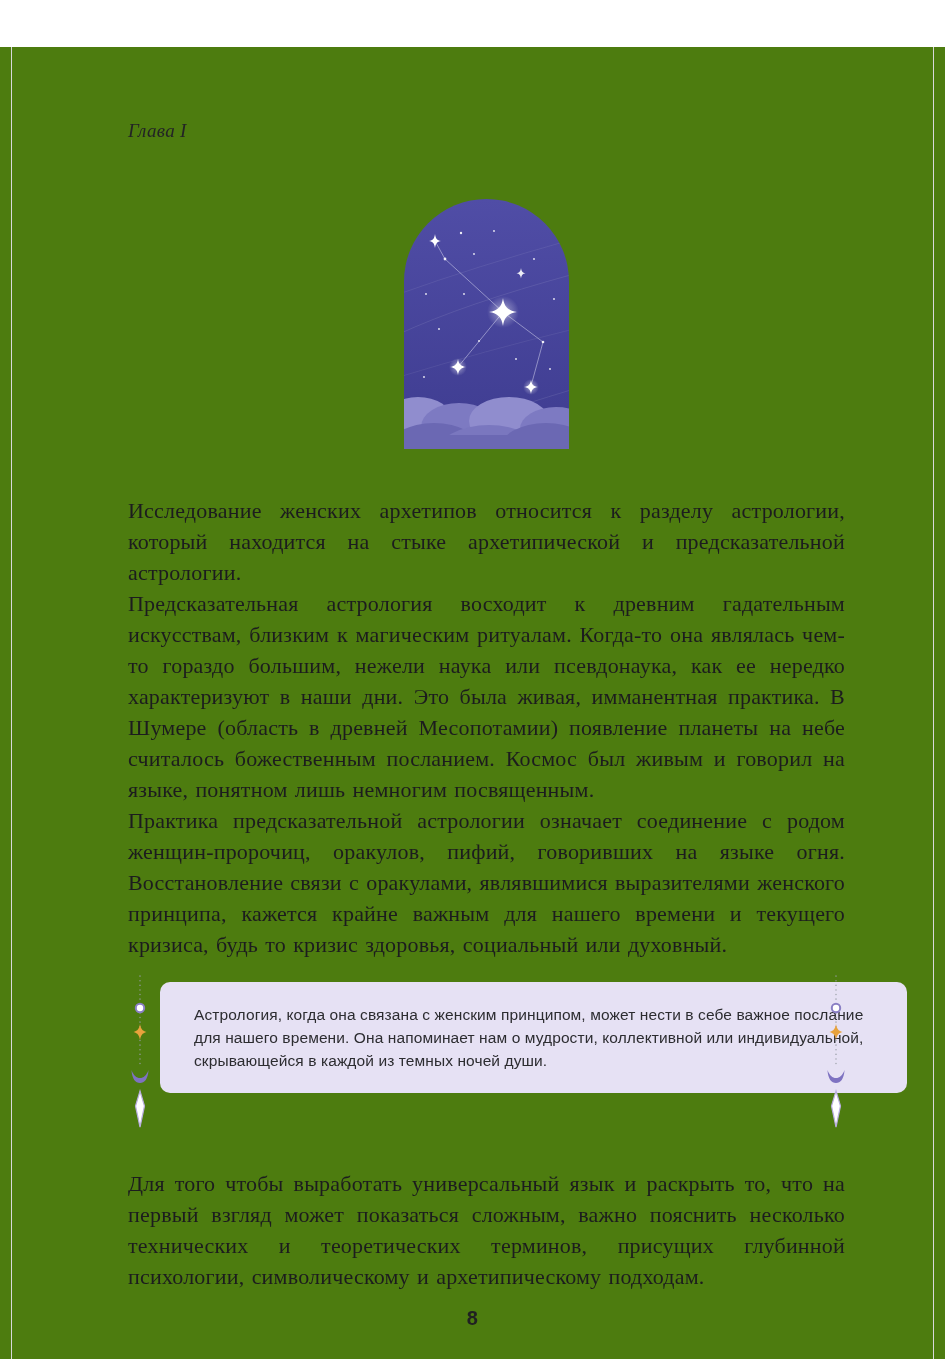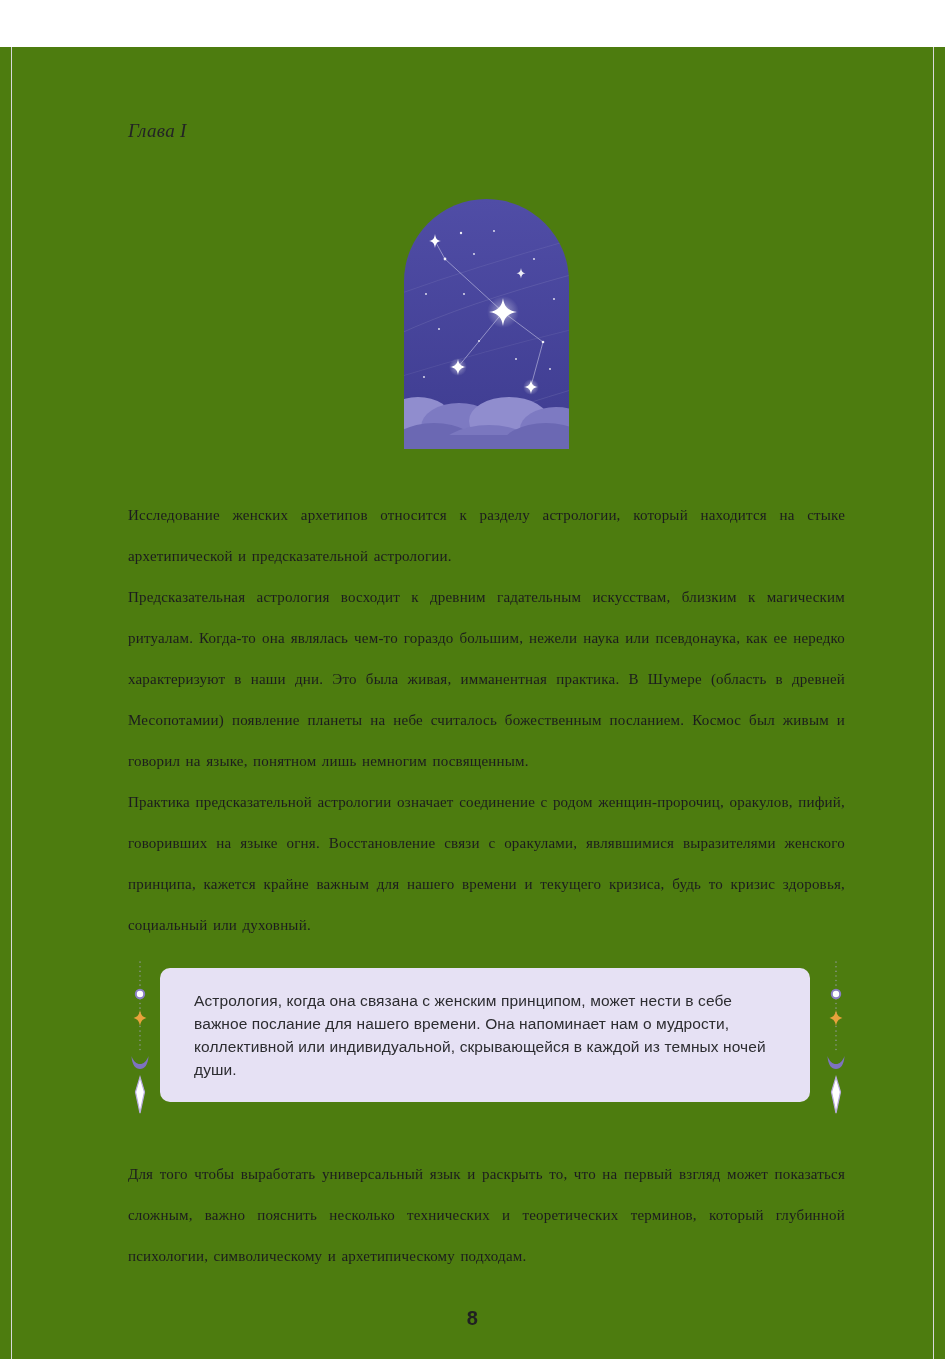--- a/index.html
+++ b/index.html
@@ -33,39 +33,39 @@
     color: #232325;
     letter-spacing: 0.3px;
   }
   .illustration-wrap {
     margin-top: 56px;
     text-align: center;
   }
   .illustration-wrap svg { display: inline-block; }
   .body-text { margin-top: 42px; }
   .body-text p {
-    font-size: 15px;
-    line-height: 41px;
+    font-size: 22px;
+    line-height: 31px;
     letter-spacing: 0.2px;
     word-spacing: 1.5px;
     text-align: justify;
   }
   .callout-row {
     position: relative;
     margin-top: 14px;
     height: 168px;
   }
   .ornament { position: absolute; top: 0; width: 24px; height: 160px; }
   .ornament.left  { left: 0; }
   .ornament.right { left: 696px; }
   .callout {
     position: absolute;
     left: 32px;
     top: 8px;
-    width: 650px;
+    width: 747px;
     background: #e6e1f4;
     border-radius: 10px;
     padding: 21px 32px 21px 34px;
   }
   .callout p {
     font-family: "Liberation Sans", sans-serif;
     font-size: 15.5px;
     line-height: 23px;
     color: #2c2c30;
     letter-spacing: 0.1px;
@@ -193,19 +193,19 @@
           <circle cx="12" cy="34" r="4.2" fill="#ffffff" stroke="#8a7fc4" stroke-width="2"></circle>
           <path d="M12,50 C13,55 14,56.5 18.5,58 C14,59.5 13,61 12,66 C11,61 10,59.5 5.5,58 C10,56.5 11,55 12,50 Z" fill="#e8a23c"></path>
           <path d="M3.5,96 C4,105 7.5,109 12,109 C16.5,109 20,105 20.5,96 C18.5,101.5 15.5,104 12,104 C8.5,104 5.5,101.5 3.5,96 Z" fill="#7e72c1"></path>
           <path d="M12,117 L16.5,132 L12,153 L7.5,132 Z" fill="#ffffff" stroke="#b9addf" stroke-width="1.2"></path>
         </svg>
       </div>
 
     </div>
 
     <div class="body-text after">
-      <p>Для того чтобы выработать универсальный язык и раскрыть то, что на первый взгляд может показаться сложным, важно пояснить несколько технических и теоретических терминов, который глубинной психологии, символическому и архетипическому подходам.</p>
+      <p>Для того чтобы выработать универсальный язык и раскрыть то, что на первый взгляд может показаться сложным, важно пояснить несколько технических и теоретических терминов, присущих глубинной психологии, символическому и архетипическому подходам.</p>
     </div>
 
   </div>
 
   <div class="page-number">8</div>
 </div>
 
 </body></html>

